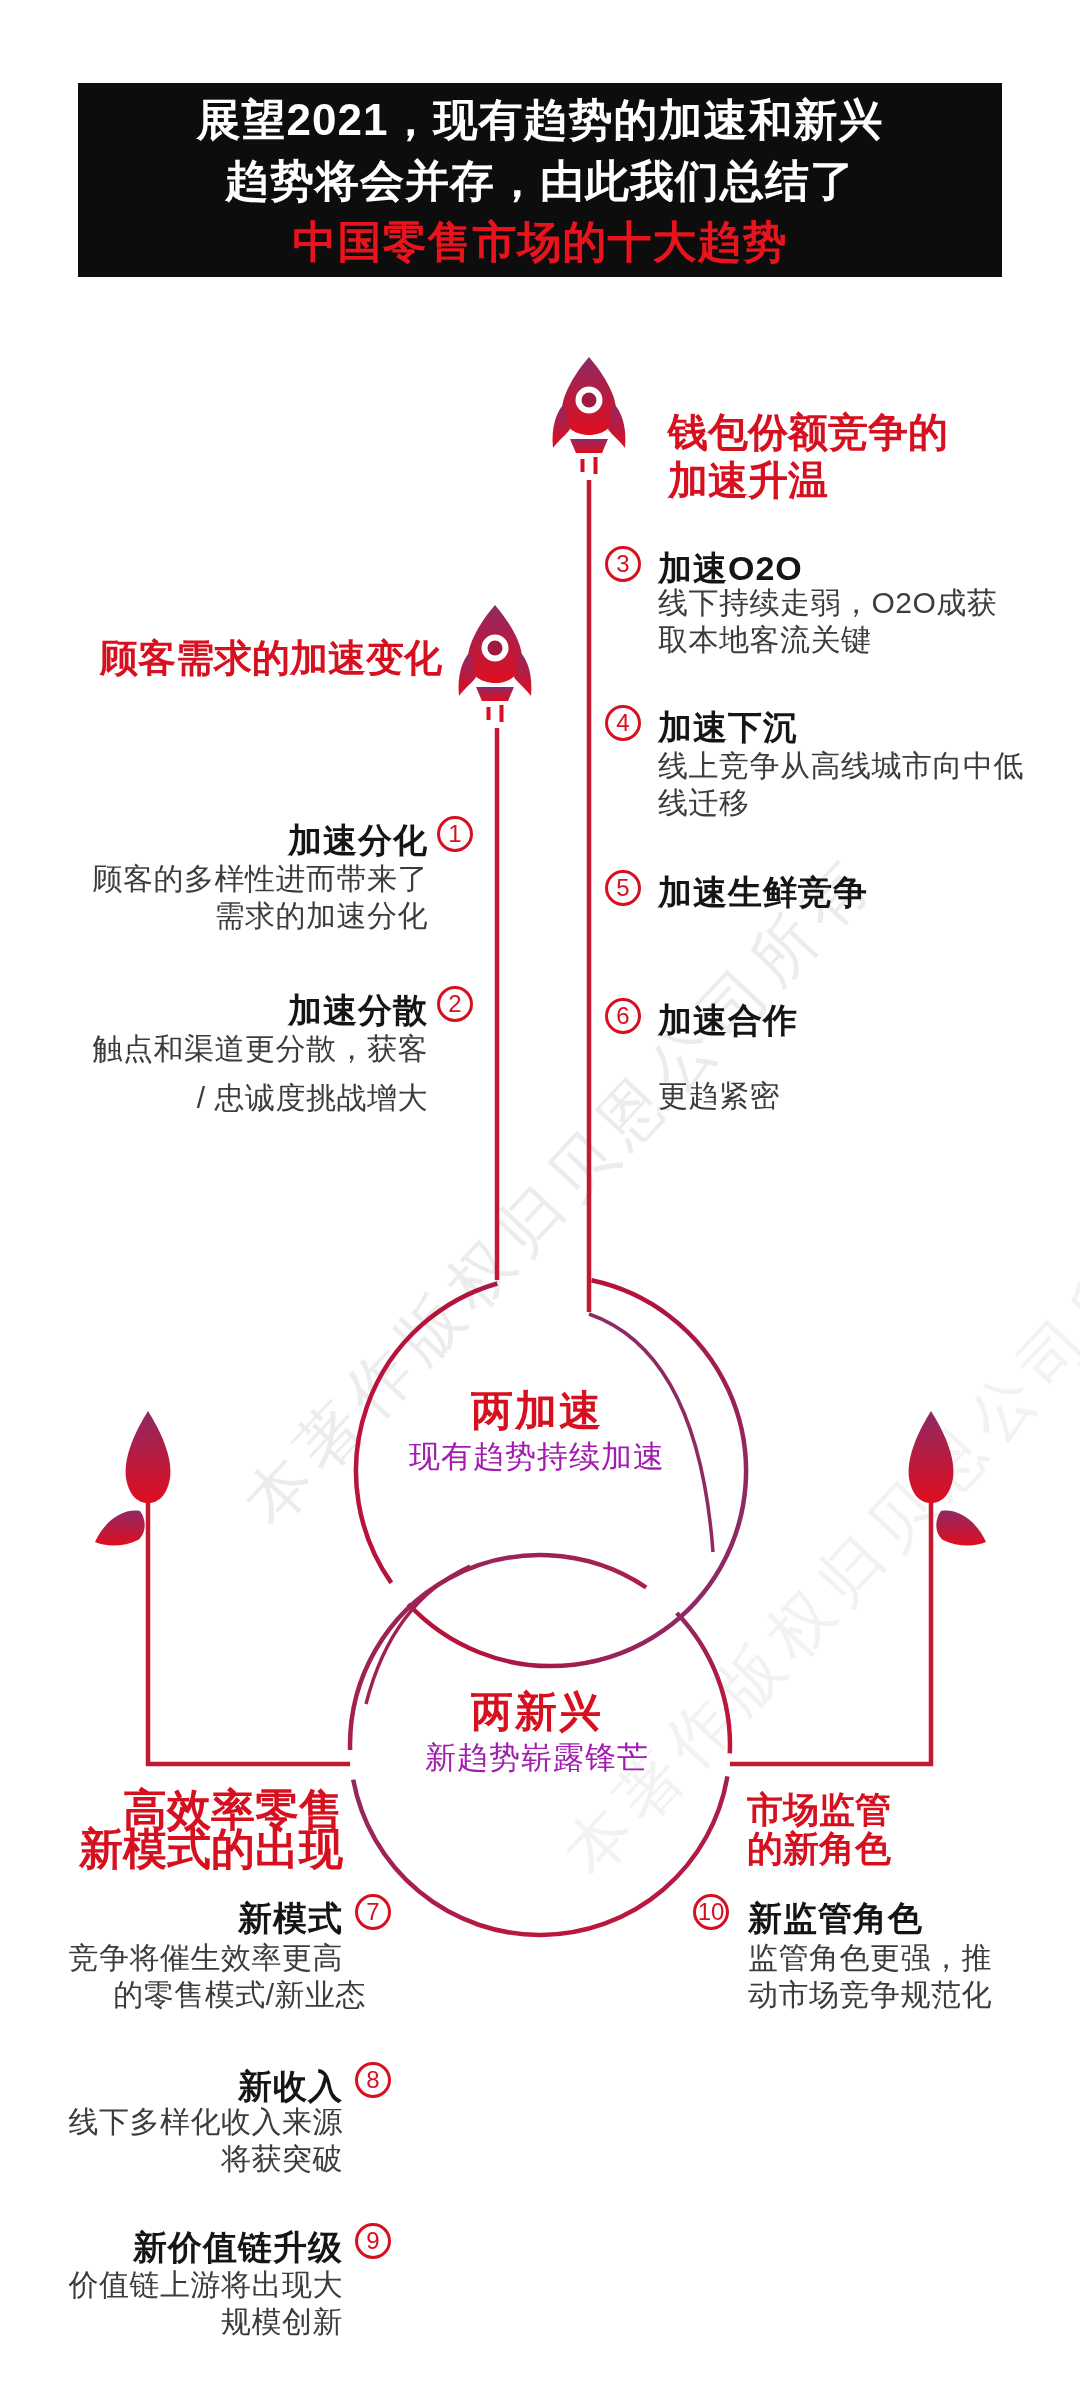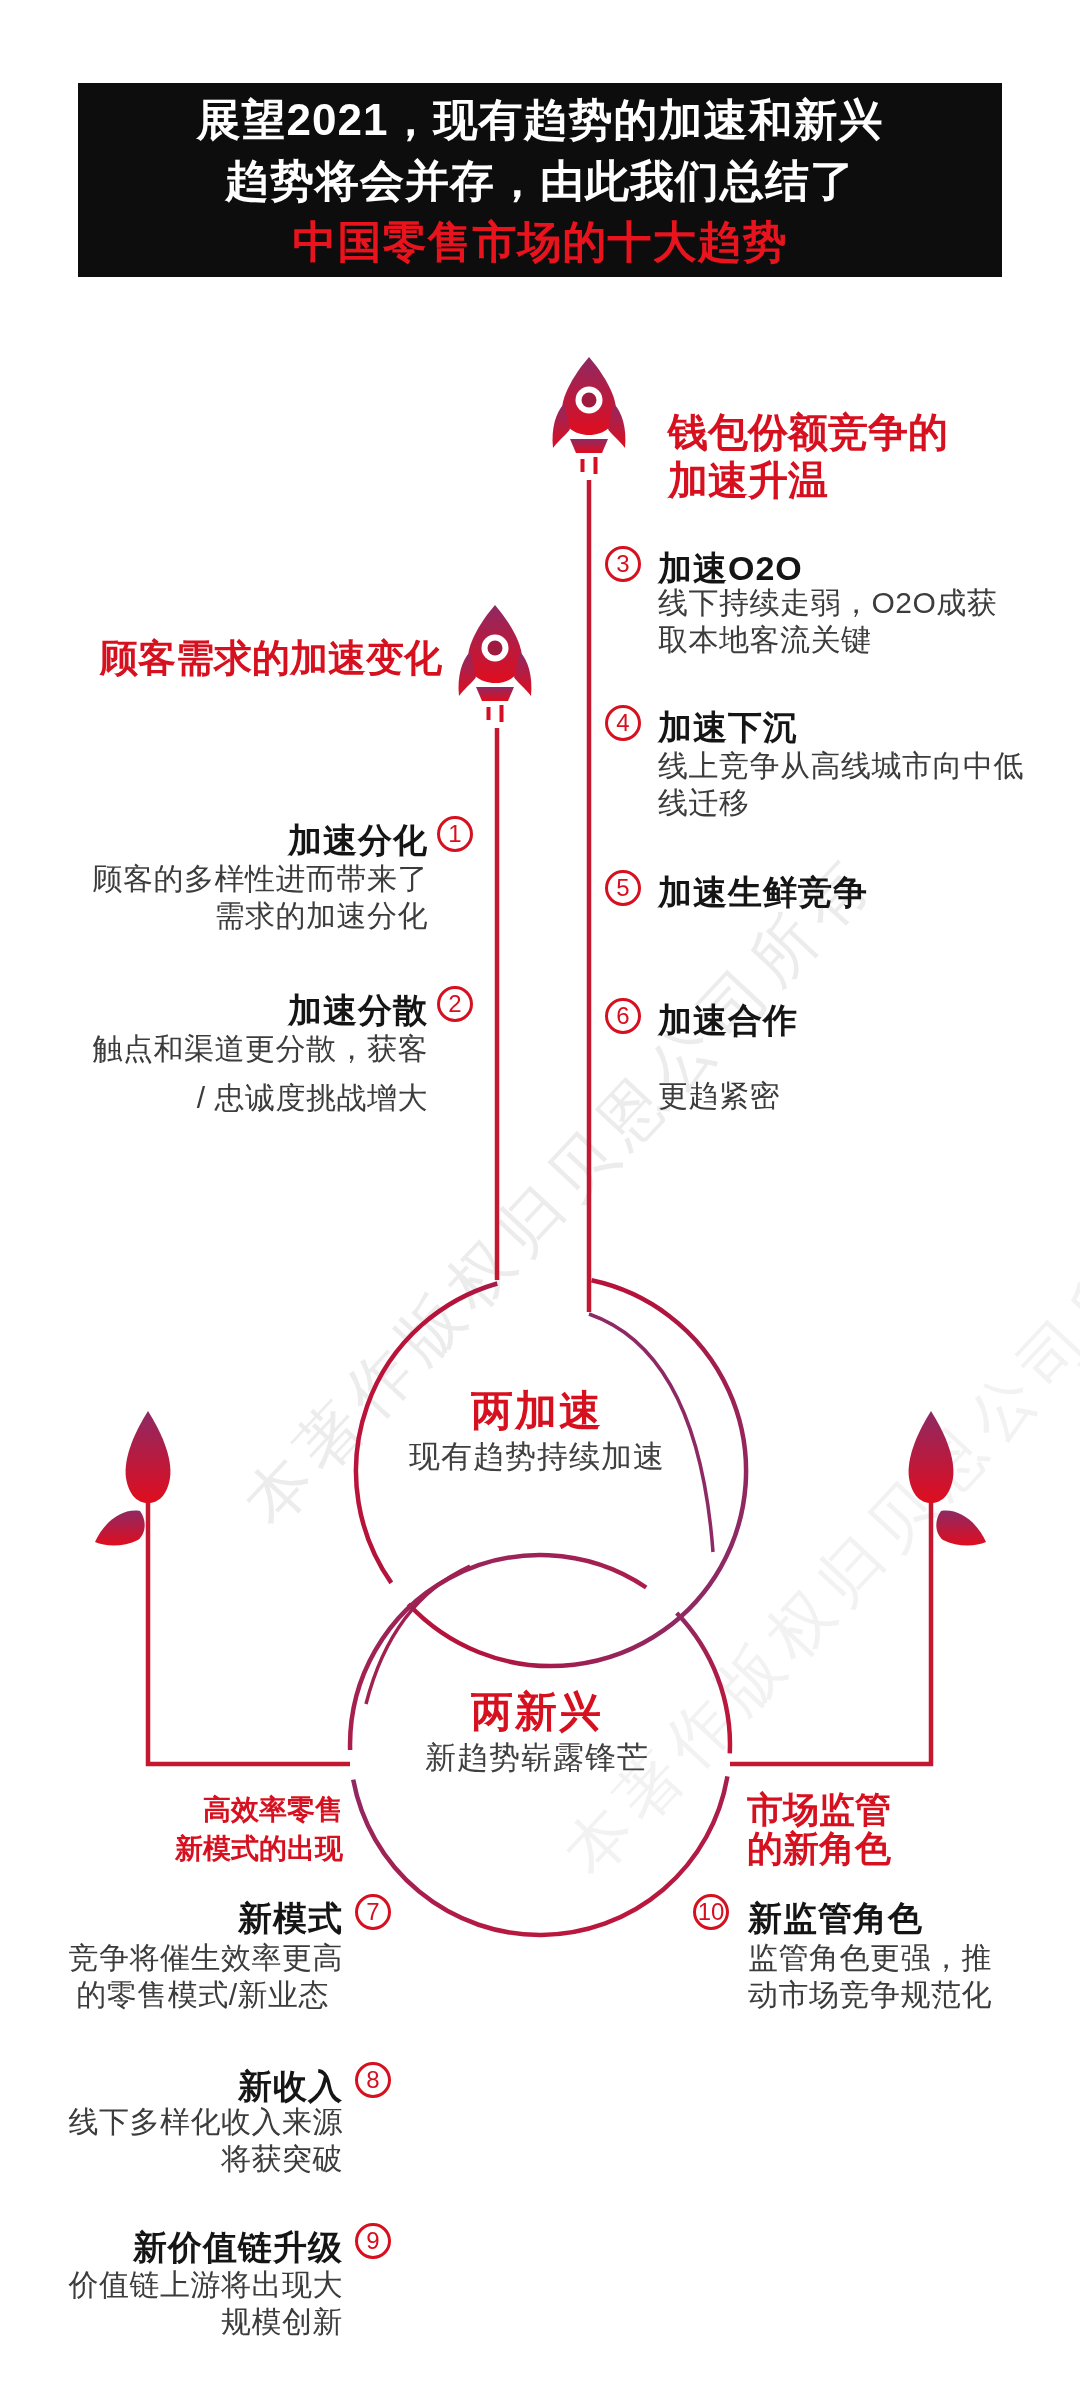--- a/index.html
+++ b/index.html
@@ -20,21 +20,21 @@
   .sec-title{color:#d6101f;font-weight:bold;white-space:nowrap;}
   .item-title{font-size:34px;font-weight:bold;color:#151515;letter-spacing:1px;white-space:nowrap;}
   .desc{font-size:30px;color:#3c3c3c;line-height:37px;letter-spacing:0.5px;white-space:nowrap;}
   .num-circle{
     width:36px;height:36px;border:3px solid #d6101f;border-radius:50%;
     color:#d6101f;font-size:24px;display:flex;align-items:center;justify-content:center;
     box-sizing:border-box;background:transparent;
   }
   .num-circle.two-digit{font-size:24px;}
   .ring-title{font-size:42px;font-weight:bold;color:#d6101f;text-align:center;letter-spacing:2px;}
-  .ring-sub{font-size:31px;color:#404040;text-align:center;letter-spacing:1px;}
+  .ring-sub{font-size:31px;color:#a21caf;text-align:center;letter-spacing:1px;}
   .right-align{text-align:right;}
   .watermark{
     color:rgba(110,110,110,0.13);font-size:64px;letter-spacing:10px;white-space:nowrap;
     transform:translate(-50%,-50%) rotate(-47deg);pointer-events:none;
   }
   .watermark.w2{color:rgba(110,110,110,0.09);}
   svg{display:block;}
 </style>
 </head>
 <body>
@@ -136,29 +136,29 @@
   <div class="abs num-circle" style="left:437px;top:986px;">2</div>
   <div class="abs desc right-align" style="right:652px;top:1030px;">触点和渠道更分散，获客</div>
   <div class="abs desc right-align" style="right:652px;top:1067px;margin-top:12px;">/ 忠诚度挑战增大</div>
 
   <div class="abs ring-title" style="left:387px;top:1383px;width:300px;">两加速</div>
   <div class="abs ring-sub" style="left:387px;top:1436px;width:300px;">现有趋势持续加速</div>
 
   <div class="abs ring-title" style="left:387px;top:1684px;width:300px;">两新兴</div>
   <div class="abs ring-sub" style="left:387px;top:1737px;width:300px;">新趋势崭露锋芒</div>
 
-  <div class="abs sec-title right-align" style="right:737px;top:1790px;font-size:28px;line-height:39px;">
+  <div class="abs sec-title right-align" style="right:737px;top:1790px;font-size:44px;line-height:39px;">
     <div>高效率零售</div>
     <div>新模式的出现</div>
   </div>
 
   <div class="abs item-title right-align" style="right:737px;top:1896px;">新模式</div>
   <div class="abs num-circle" style="left:355px;top:1894px;">7</div>
   <div class="abs desc right-align" style="right:737px;top:1939px;">竞争将催生效率更高</div>
-  <div class="abs desc right-align" style="right:751px;top:1976px;">的零售模式/新业态</div>
+  <div class="abs desc right-align" style="right:714px;top:1976px;">的零售模式/新业态</div>
 
   <div class="abs item-title right-align" style="right:737px;top:2064px;">新收入</div>
   <div class="abs num-circle" style="left:355px;top:2062px;">8</div>
   <div class="abs desc right-align" style="right:737px;top:2103px;margin-left:10px;">线下多样化收入来源</div>
   <div class="abs desc right-align" style="right:737px;top:2140px;">将获突破</div>
 
   <div class="abs item-title right-align" style="right:737px;top:2225px;">新价值链升级</div>
   <div class="abs num-circle" style="left:355px;top:2223px;">9</div>
   <div class="abs desc right-align" style="right:737px;top:2266px;">价值链上游将出现大</div>
   <div class="abs desc right-align" style="right:737px;top:2303px;">规模创新</div>

